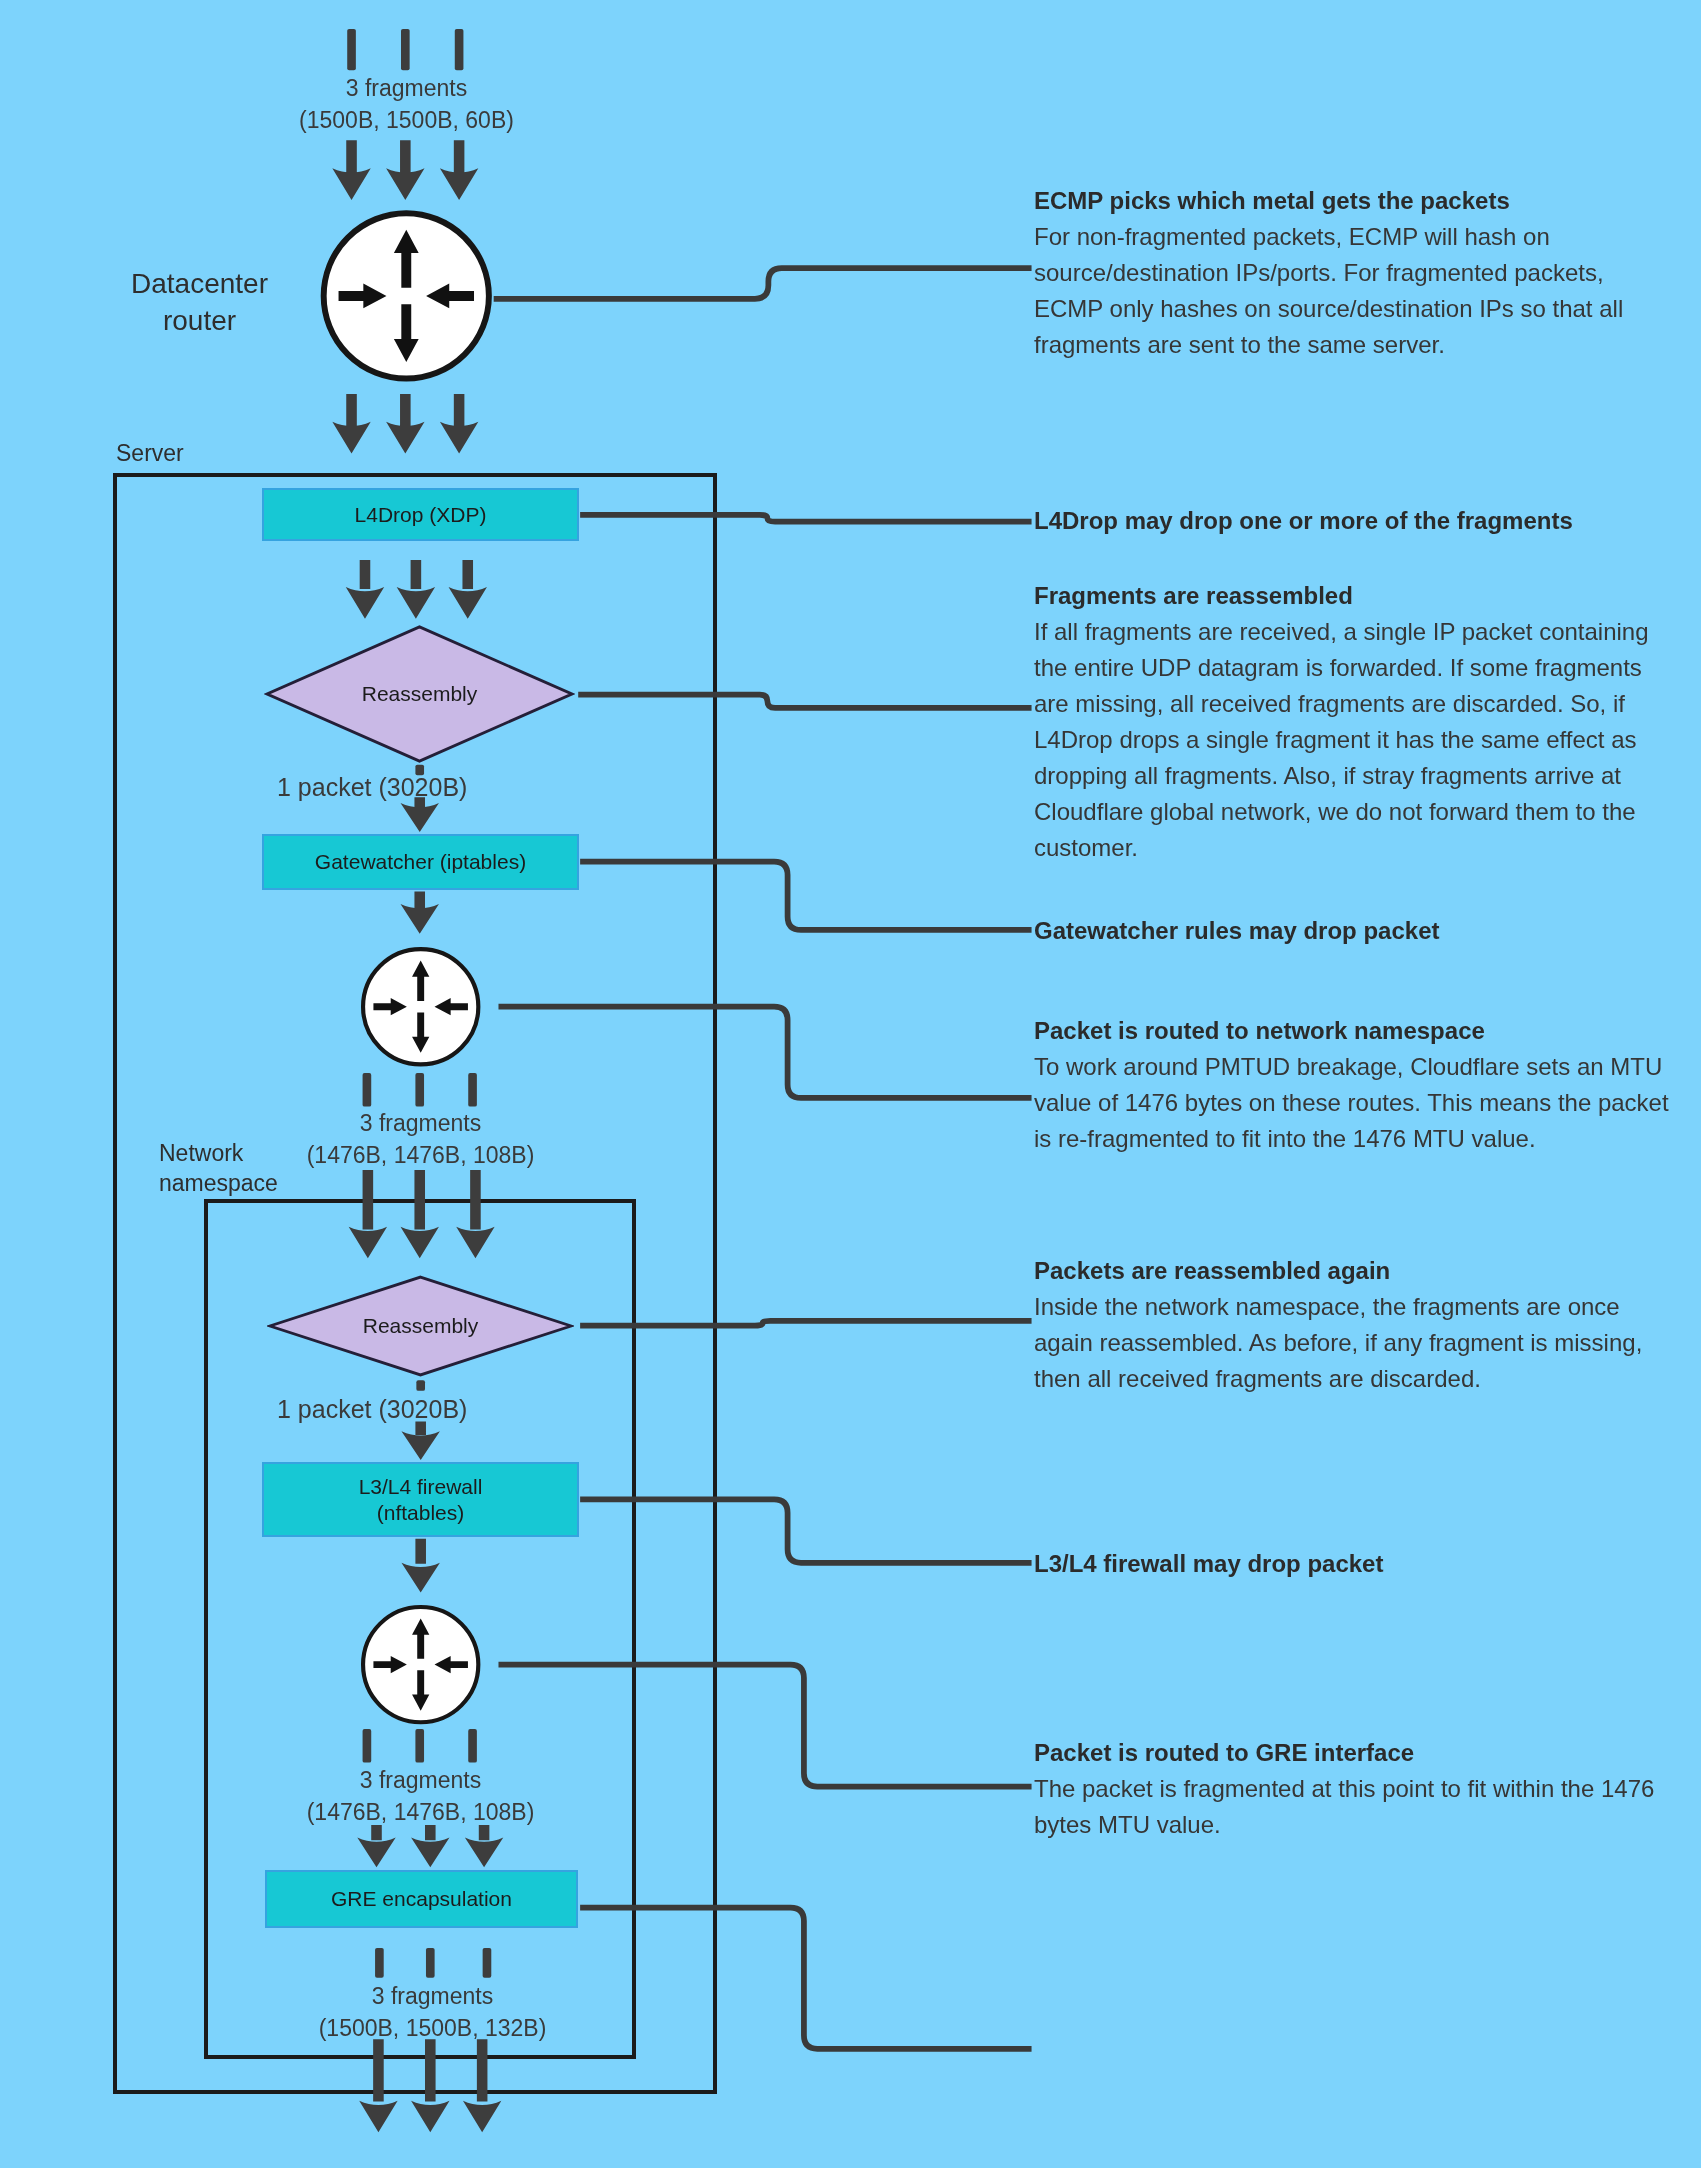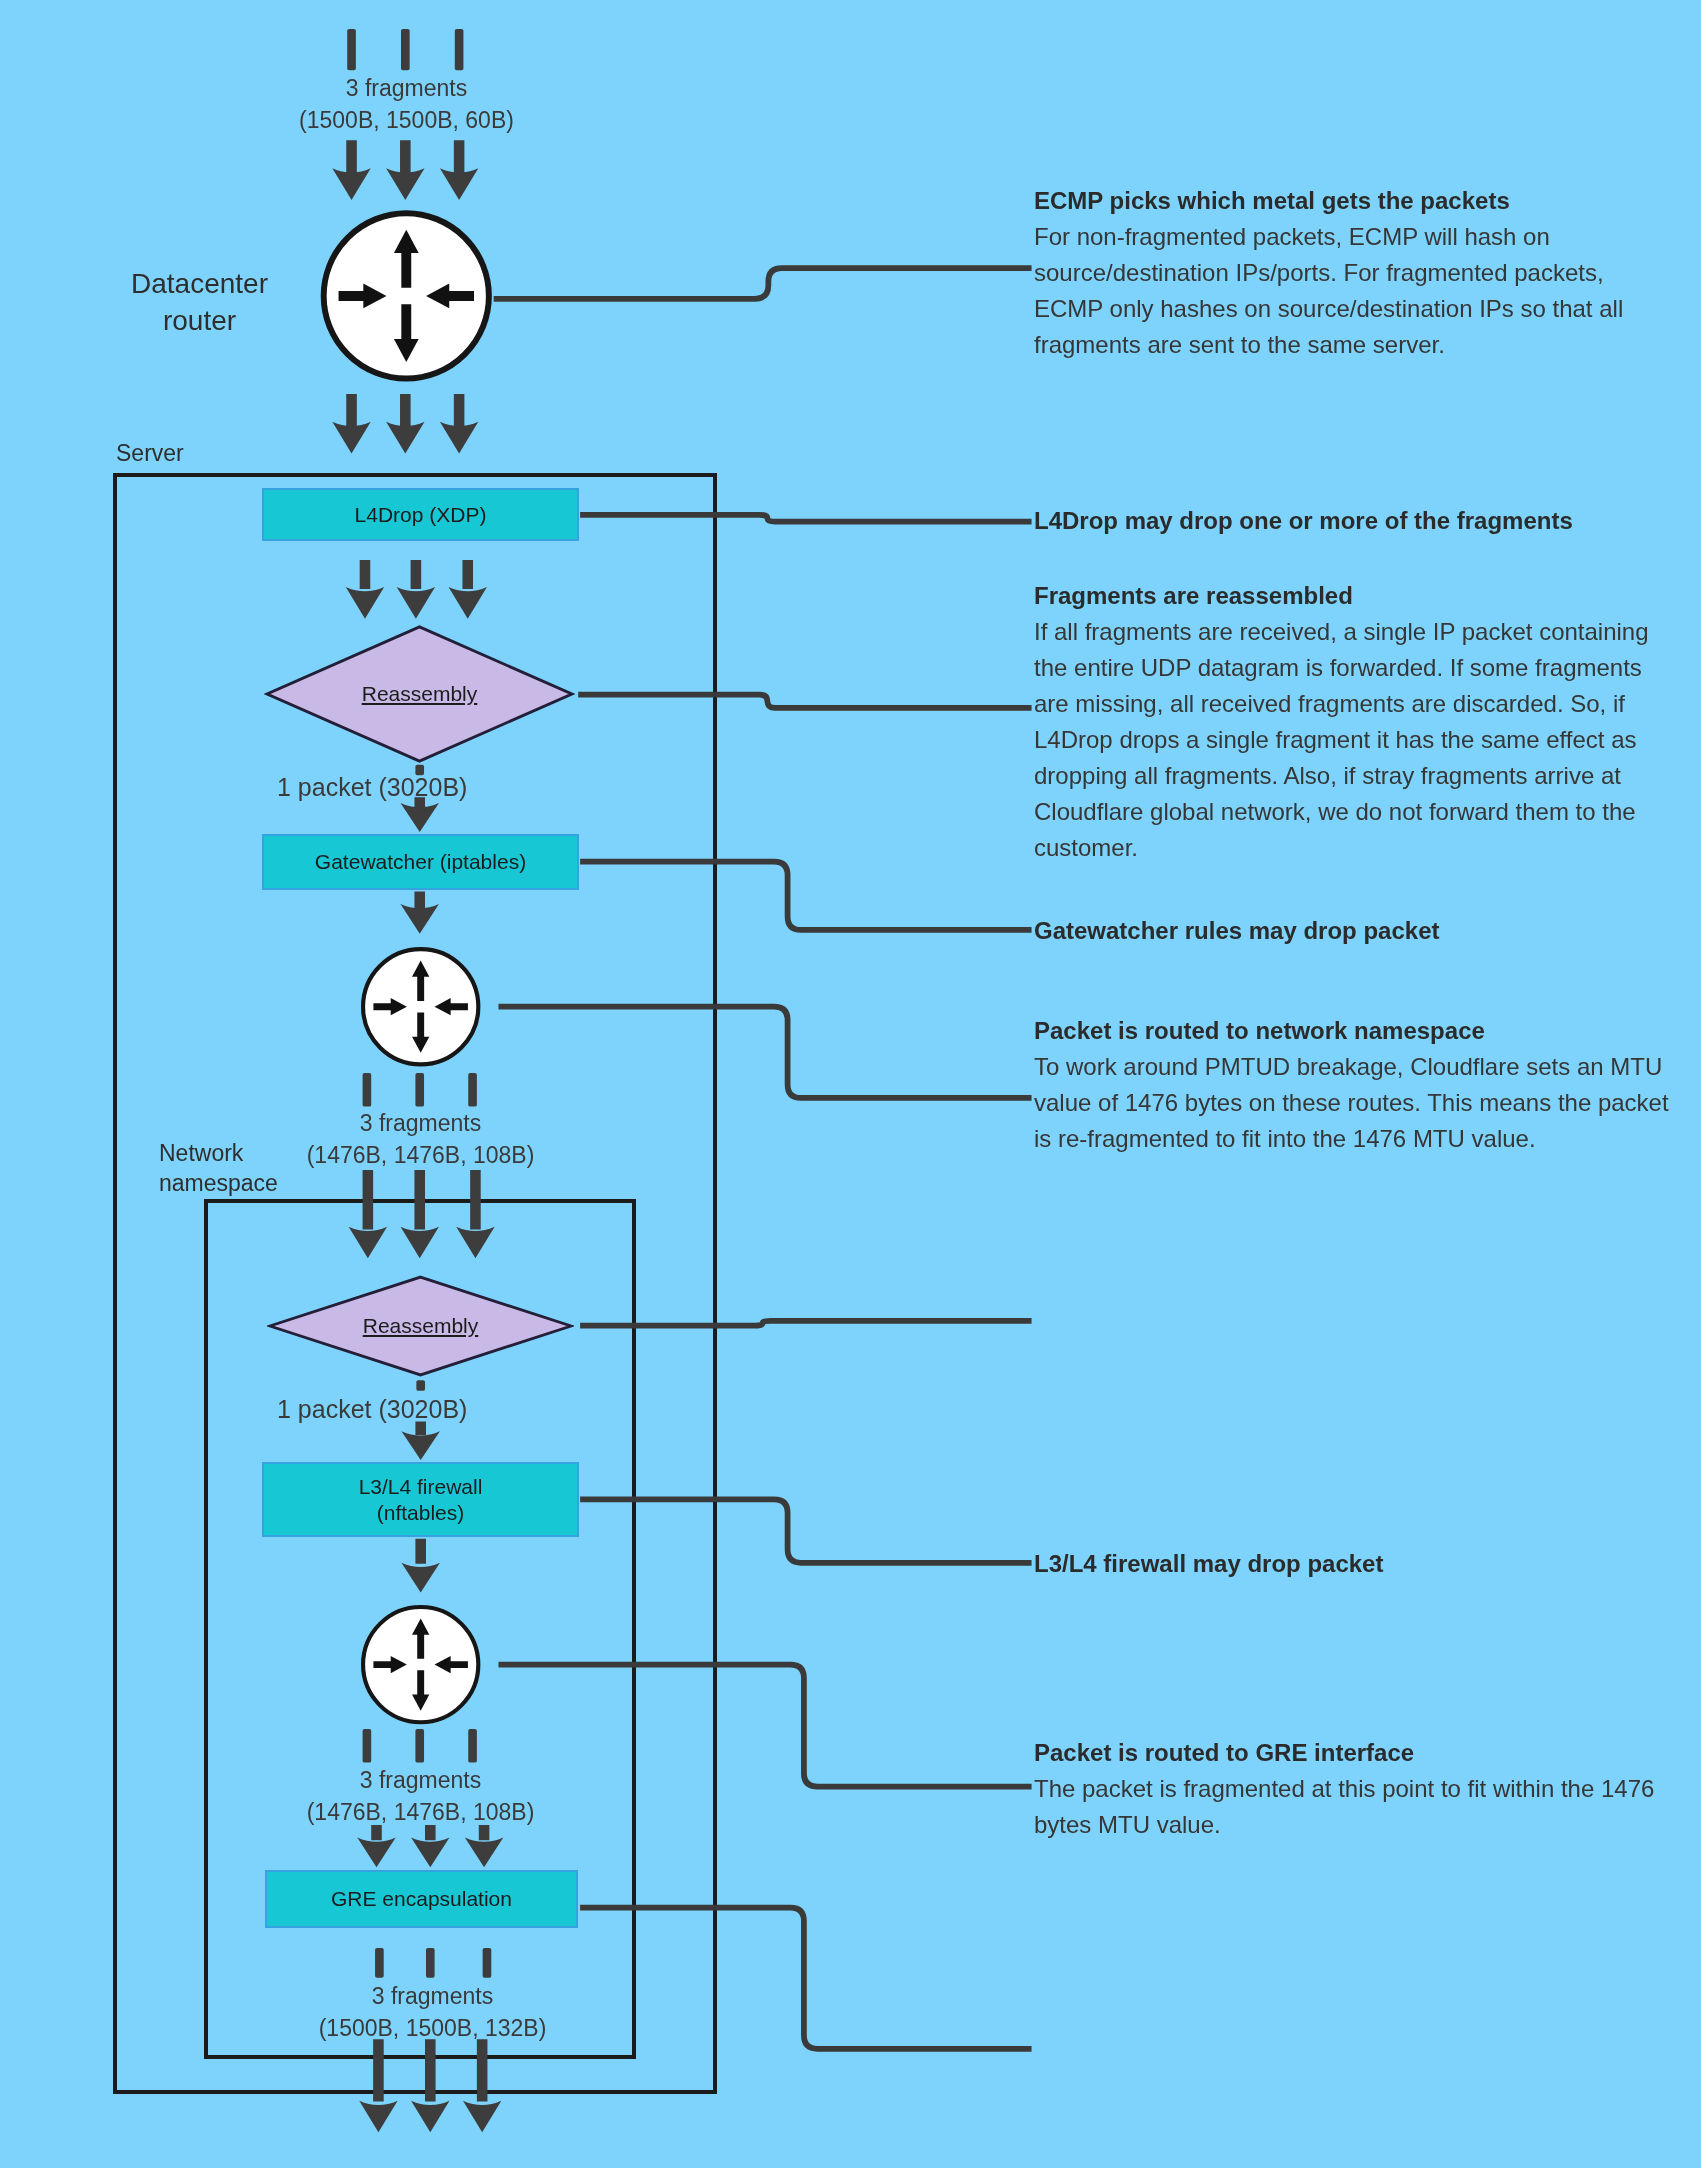--- a/index.html
+++ b/index.html
@@ -6,21 +6,21 @@
   #canvas{position:relative;width:1701px;height:2168px;background:#7dd3fc;overflow:hidden;
           font-family:"Liberation Sans", sans-serif;}
   
   .frame{position:absolute;border:4.8px solid #1b1b1b;background:transparent;z-index:1;}
   #overlay{position:absolute;left:0;top:0;z-index:2;}
   .node{position:absolute;z-index:3;}
   
   .proc{background:#17c8d4;border:2.9px solid #35a3e0;display:flex;align-items:center;justify-content:center;
         flex-direction:column;color:#1c1c1c;font-size:21px;line-height:26px;text-align:center;box-sizing:border-box;}
   
-  .diamond{display:flex;align-items:center;justify-content:center;color:#1c1c1c;font-size:21px;text-decoration:underline;}
+  .diamond{display:flex;align-items:center;justify-content:center;color:#1c1c1c;font-size:21px;}
   .diamond svg{position:absolute;inset:0;}
   .diamond span{position:relative;z-index:1;}
   
   .caption{color:#3a3a3a;font-size:23px;line-height:32px;text-align:center;}
   .packet{color:#3a3a3a;font-size:25px;text-align:left;white-space:nowrap;}
   .boxlabel{color:#2e2e2e;font-size:23px;line-height:30px;}
   .biglabel{color:#2e2e2e;font-size:28px;line-height:37px;text-align:center;}
   
   .anno{position:absolute;width:639px;z-index:3;color:#363636;font-size:24px;line-height:36px;}
   .anno h3{margin:0;font-size:24px;line-height:36px;font-weight:700;color:#2b2b2b;}
@@ -192,20 +192,24 @@
     <h3>Fragments are reassembled</h3>
     <p>If all fragments are received, a single IP packet containing the entire UDP datagram is forwarded. If some fragments are missing, all received fragments are discarded. So, if L4Drop drops a single fragment it has the same effect as dropping all fragments. Also, if stray fragments arrive at Cloudflare global network, we do not forward them to the customer.</p>
   </div>
   <div class="anno" style="left:1034px;top:913px;">
     <h3>Gatewatcher rules may drop packet</h3>
   </div>
   <div class="anno" style="left:1034px;top:1013px;">
     <h3>Packet is routed to network namespace</h3>
     <p>To work around PMTUD breakage, Cloudflare sets an MTU value of 1476 bytes on these routes. This means the packet is re-fragmented to fit into the 1476 MTU value.</p>
   </div>
+  <div class="anno" style="left:1034px;top:1253px;">
+    <h3>Packets are reassembled again</h3>
+    <p>Inside the network namespace, the fragments are once again reassembled. As before, if any fragment is missing, then all received fragments are discarded.</p>
+  </div>
   <div class="anno" style="left:1034px;top:1546px;">
     <h3>L3/L4 firewall may drop packet</h3>
   </div>
   <div class="anno" style="left:1034px;top:1735px;">
     <h3>Packet is routed to GRE interface</h3>
     <p>The packet is fragmented at this point to fit within the 1476 bytes MTU value.</p>
   </div>
 
 </div>
 

